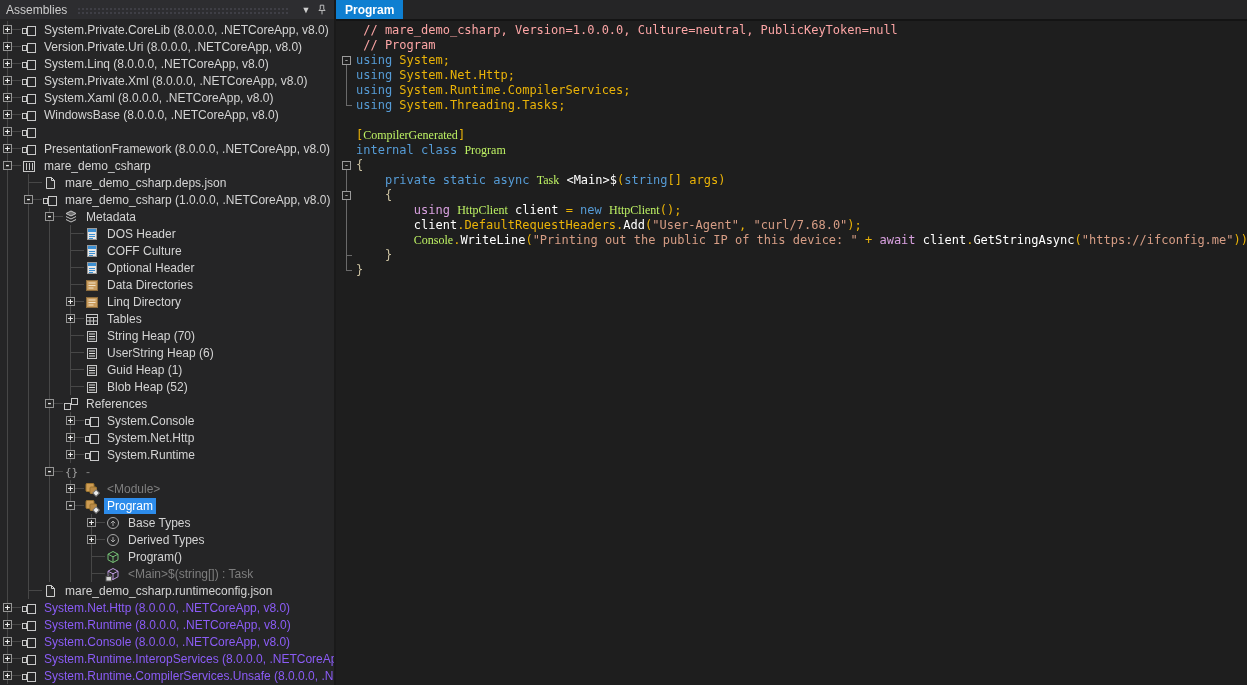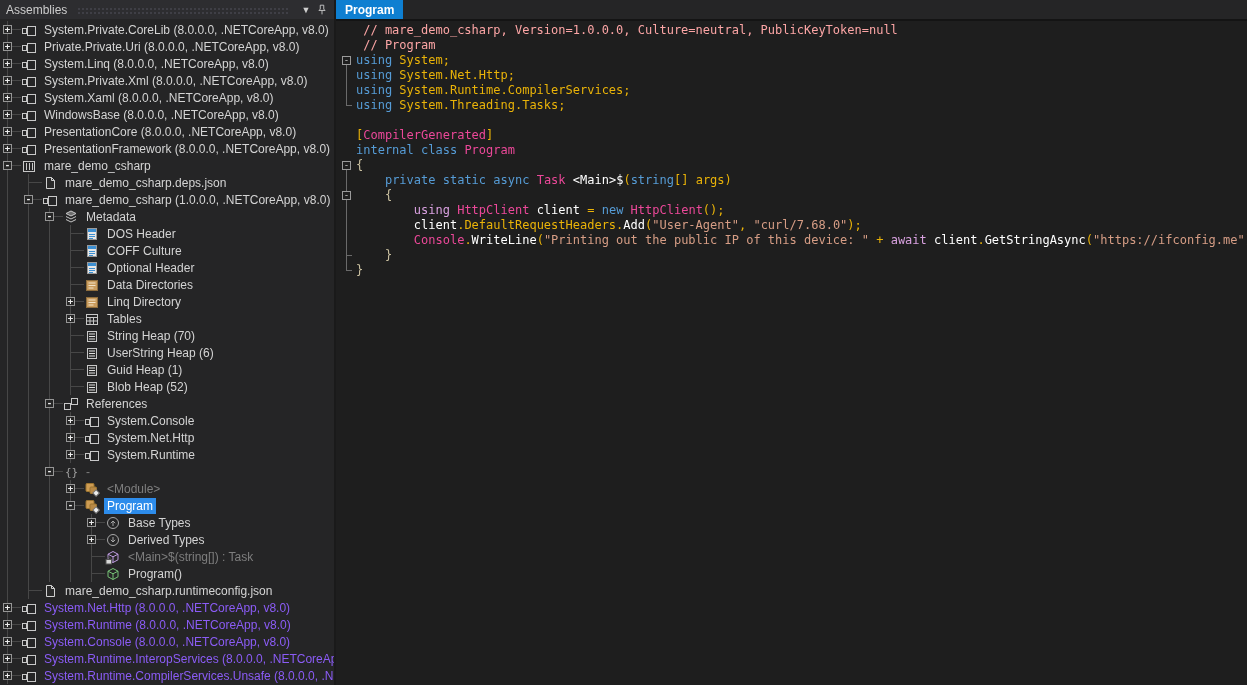--- a/index.html
+++ b/index.html
@@ -34,21 +34,21 @@
   .fold{width:20px;height:15px;flex:none;position:relative;}
   .fl{position:absolute;left:10px;width:1px;background:#6A6A6A;}
   .fl.full{top:0;bottom:0;}
   .fl.top{top:0;height:8px;}
   .fl.bot{top:8px;bottom:0;}
   .fstub{position:absolute;left:10px;top:7px;width:6px;height:1px;background:#6A6A6A;}
   .fbox{position:absolute;left:6px;top:3px;width:9px;height:9px;box-sizing:border-box;border:1px solid #9A9A9A;background:#1E1E1E;color:#C8C8C8;font:9px/7px "DejaVu Sans Mono",monospace;text-align:center;z-index:2;}
   .c{color:#fca5a5;} 
   .k{color:#569CD6;} 
   .w{color:#D8A0DF;} 
-  .t{color:#ec4899;} 
+  .t{color:#bef264;font-family:Liberation Serif, serif;} 
   .s{color:#D69D85;} 
   .m{color:#FFFFFF;font-weight:normal;} 
   .p{color:#eab308;} 
   .b{color:#CDC3A2;} 
 </style>
 </head>
 <body>
 
 <div class="app">
 
@@ -80,21 +80,21 @@
         <div class="trow">
           <div class="tcell hasexp">
             <span class="exp">+</span>
           </div>
           <span class="ticon">
             <svg width="16" height="16" viewBox="0 0 16 16">
               <rect x="6.5" y="4.5" width="8" height="9" stroke="#C8C8C8" fill="none"></rect>
               <rect x="1.5" y="6.5" width="4" height="5" stroke="#C8C8C8" fill="none"></rect>
             </svg>
           </span>
-          <span class="tlabel normal">Private.Private.Uri (8.0.0.0, .NETCoreApp, v8.0)</span>
+          <span class="tlabel normal">Version.Private.Uri (8.0.0.0, .NETCoreApp, v8.0)</span>
         </div>
         <div class="trow">
           <div class="tcell hasexp">
             <span class="exp">+</span>
           </div>
           <span class="ticon">
             <svg width="16" height="16" viewBox="0 0 16 16">
               <rect x="6.5" y="4.5" width="8" height="9" stroke="#C8C8C8" fill="none"></rect>
               <rect x="1.5" y="6.5" width="4" height="5" stroke="#C8C8C8" fill="none"></rect>
             </svg>
@@ -140,21 +140,20 @@
         <div class="trow">
           <div class="tcell hasexp">
             <span class="exp">+</span>
           </div>
           <span class="ticon">
             <svg width="16" height="16" viewBox="0 0 16 16">
               <rect x="6.5" y="4.5" width="8" height="9" stroke="#C8C8C8" fill="none"></rect>
               <rect x="1.5" y="6.5" width="4" height="5" stroke="#C8C8C8" fill="none"></rect>
             </svg>
           </span>
-          <span class="tlabel normal">PresentationCore (8.0.0.0, .NETCoreApp, v8.0)</span>
         </div>
         <div class="trow">
           <div class="tcell hasexp">
             <span class="exp">+</span>
           </div>
           <span class="ticon">
             <svg width="16" height="16" viewBox="0 0 16 16">
               <rect x="6.5" y="4.5" width="8" height="9" stroke="#C8C8C8" fill="none"></rect>
               <rect x="1.5" y="6.5" width="4" height="5" stroke="#C8C8C8" fill="none"></rect>
             </svg>
@@ -510,41 +509,41 @@
           <span class="tlabel normal">Derived Types</span>
         </div>
         <div class="trow">
           <div class="tcell"></div>
           <div class="tcell"></div>
           <div class="tcell"></div>
           <div class="tcell"></div>
           <div class="tcell stub"></div>
           <span class="ticon">
             <svg width="16" height="16" viewBox="0 0 16 16">
+              <path d="M8 2.5l5 2.7v5.6L8 13.5l-5-2.7V5.2z" fill="none" stroke="#76C276"></path>
+              <path d="M3 5.2l5 2.6 5-2.6M8 7.8v5.7" fill="none" stroke="#76C276"></path>
+            </svg>
+          </span>
+          <span class="tlabel normal">Program()</span>
+        </div>
+        <div class="trow">
+          <div class="tcell"></div>
+          <div class="tcell"></div>
+          <div class="tcell"></div>
+          <div class="tcell"></div>
+          <div class="tcell stub"></div>
+          <span class="ticon">
+            <svg width="16" height="16" viewBox="0 0 16 16">
               <path d="M8 2.5l5 2.7v5.6L8 13.5l-5-2.7V5.2z" fill="none" stroke="#BD9BDF"></path>
               <path d="M3 5.2l5 2.6 5-2.6M8 7.8v5.7" fill="none" stroke="#BD9BDF"></path>
               <rect x="1" y="10.5" width="5.5" height="4.5" fill="#D8D8D8" stroke="#555555"></rect>
               <path d="M2.4 10.5V9.3a1.4 1.4 0 012.8 0v1.2" fill="none" stroke="#555555"></path>
             </svg>
           </span>
           <span class="tlabel dim">&lt;Main&gt;$(string[]) : Task</span>
-        </div>
-        <div class="trow">
-          <div class="tcell"></div>
-          <div class="tcell"></div>
-          <div class="tcell"></div>
-          <div class="tcell"></div>
-          <div class="tcell stub"></div>
-          <span class="ticon">
-            <svg width="16" height="16" viewBox="0 0 16 16">
-              <path d="M8 2.5l5 2.7v5.6L8 13.5l-5-2.7V5.2z" fill="none" stroke="#76C276"></path>
-              <path d="M3 5.2l5 2.6 5-2.6M8 7.8v5.7" fill="none" stroke="#76C276"></path>
-            </svg>
-          </span>
-          <span class="tlabel normal">Program()</span>
         </div>
         <div class="trow">
           <div class="tcell"></div>
           <div class="tcell stub"></div>
           <span class="ticon">
             <svg width="16" height="16" viewBox="0 0 16 16">
               <path d="M4.5 2.5h5l3 3v8h-8z" fill="#2A2A2A" stroke="#D0D0D0"></path>
               <path d="M9.5 2.5v3h3" fill="none" stroke="#D0D0D0"></path>
             </svg>
           </span>

